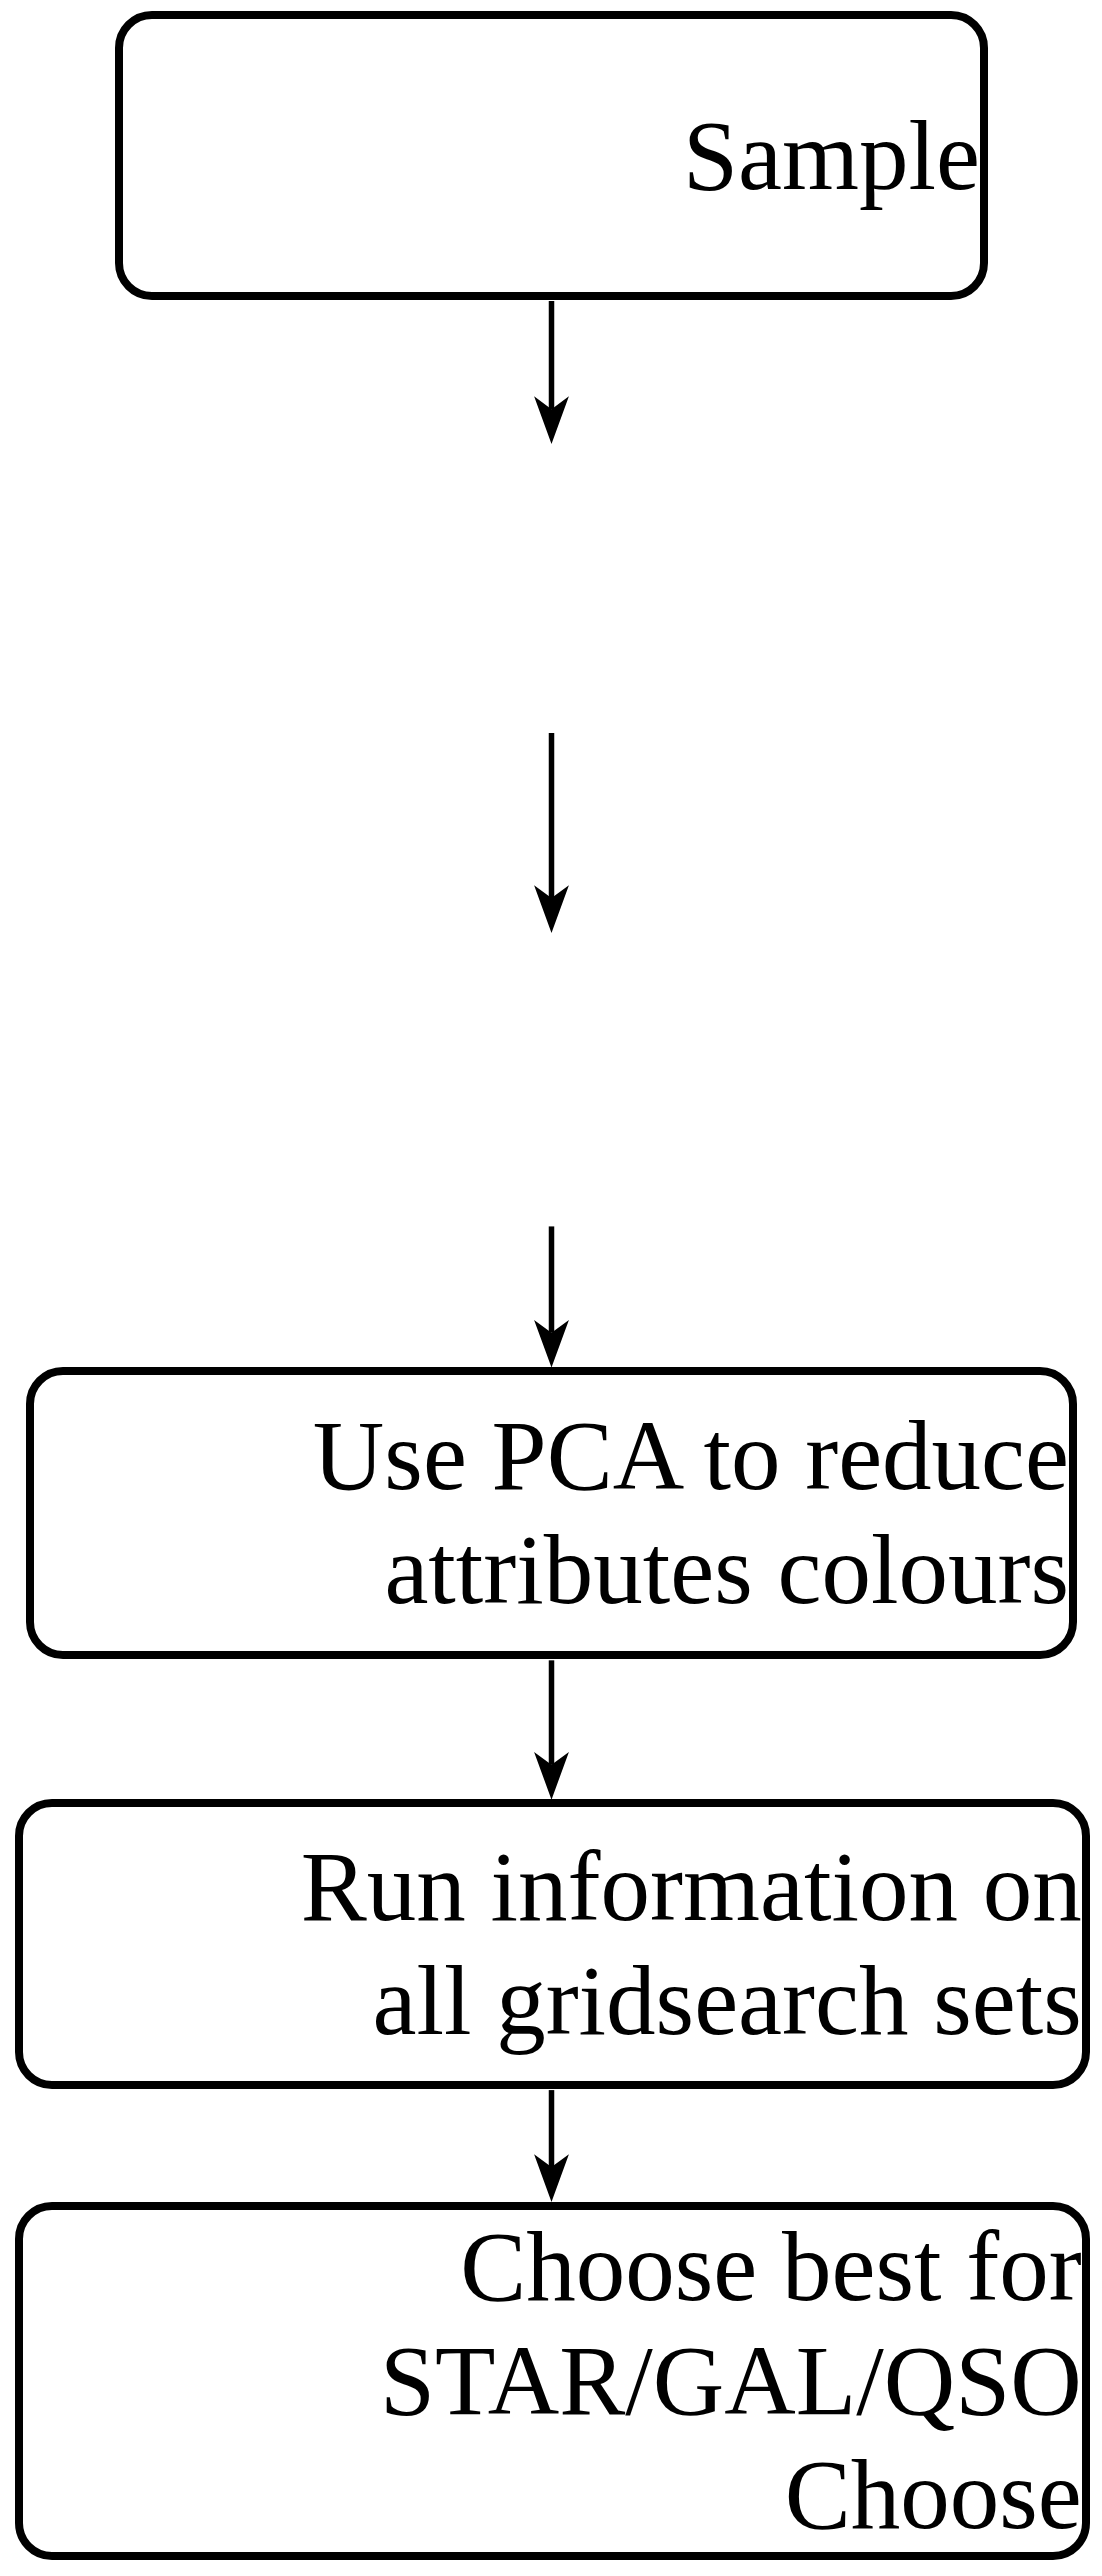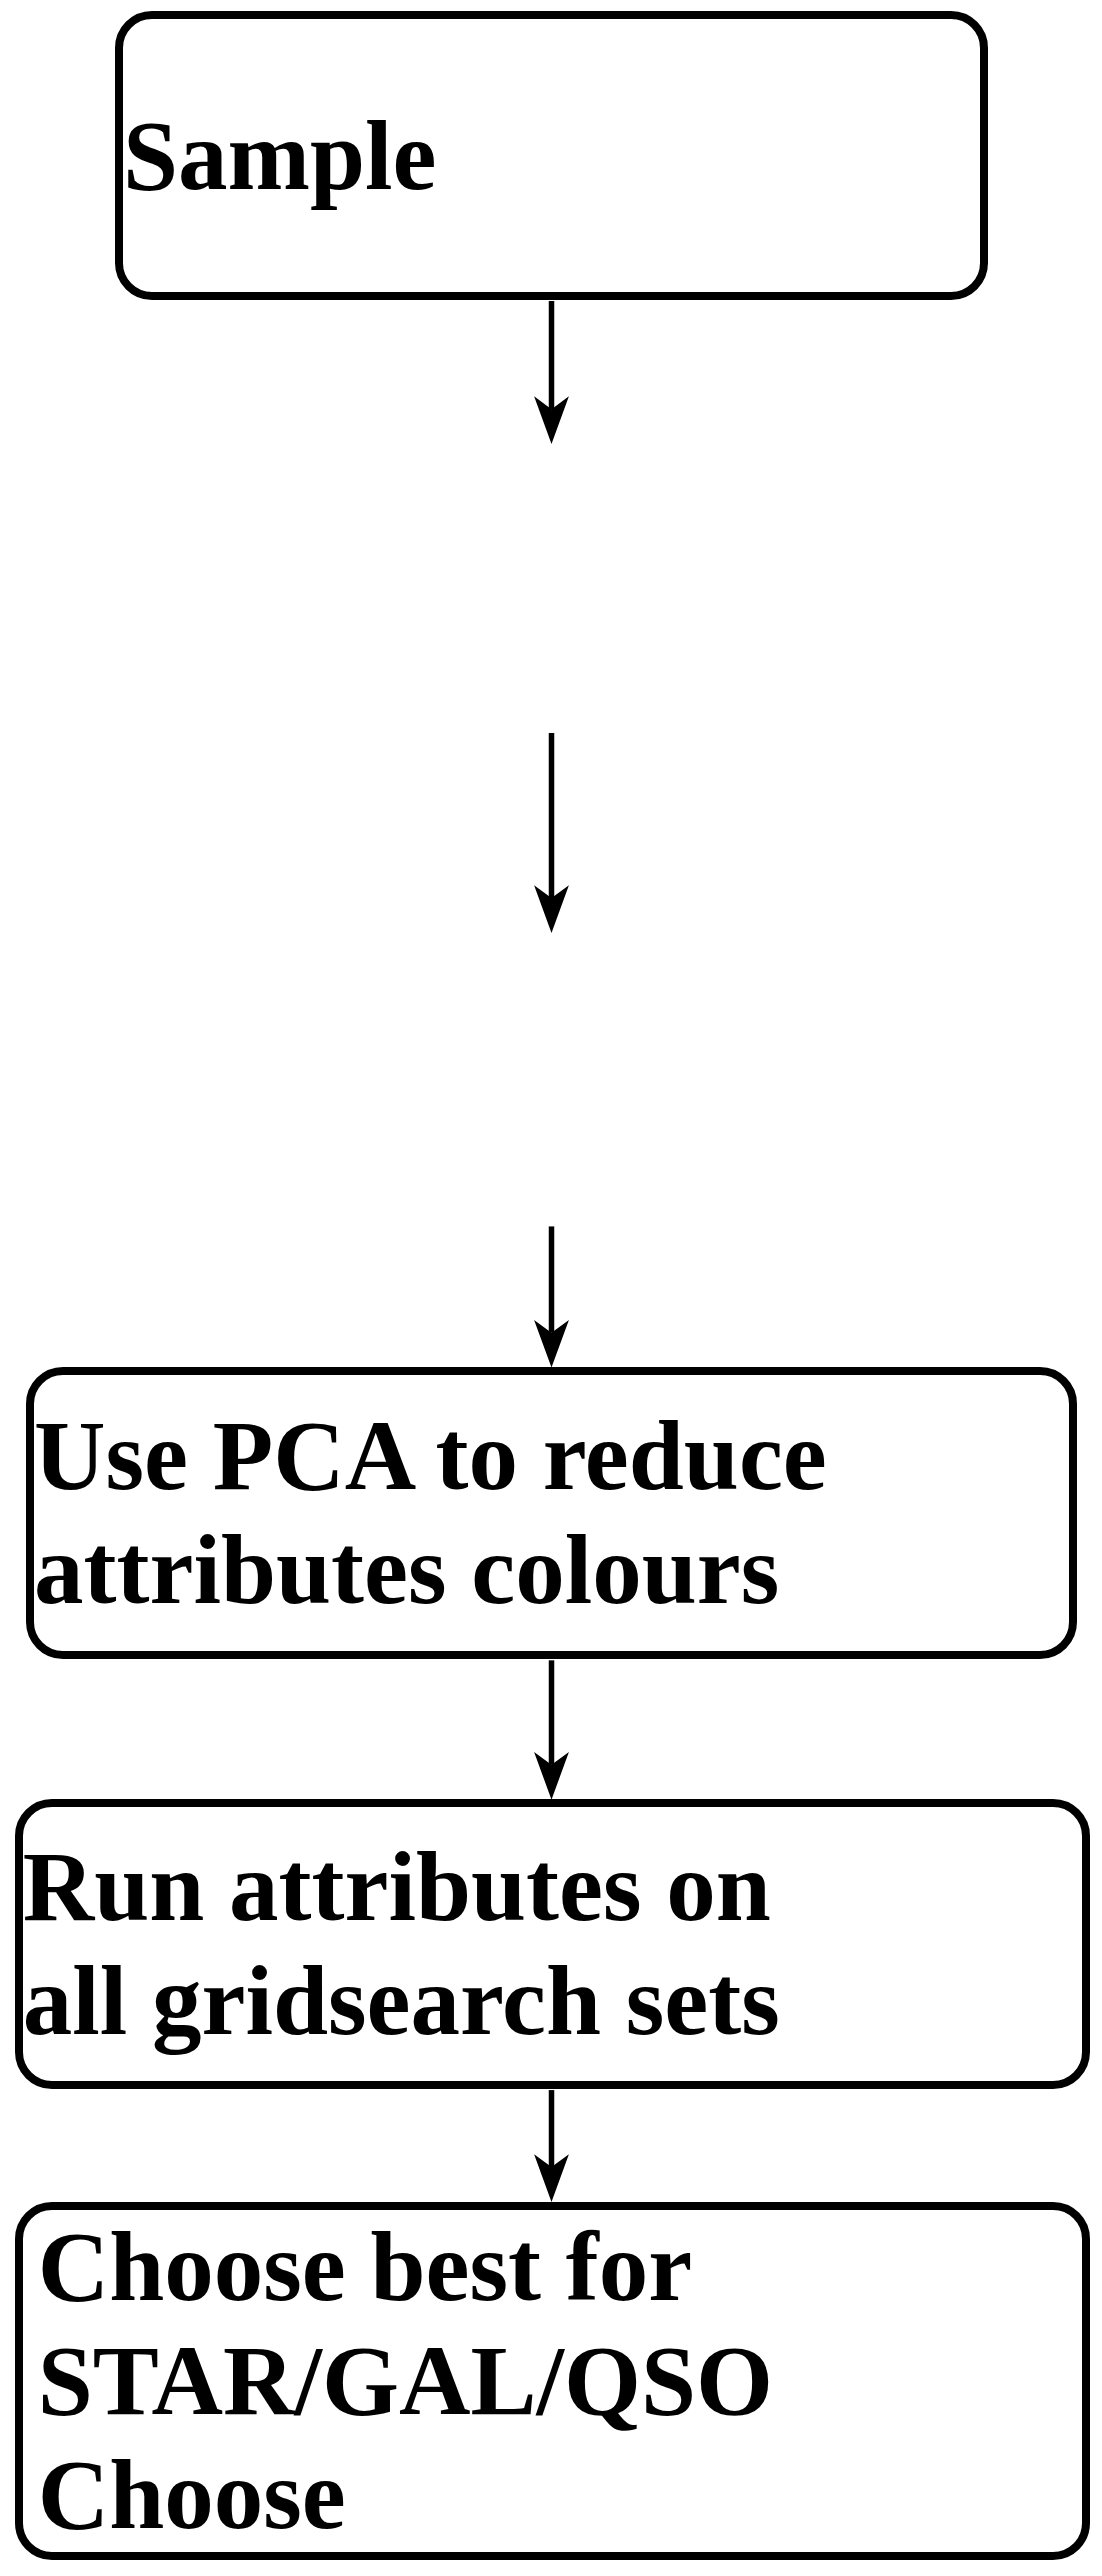--- a/index.html
+++ b/index.html
@@ -16,24 +16,24 @@
     overflow: hidden;
   }
   .node {
     position: absolute;
     box-sizing: border-box;
     background: #ffffff;
     border: 8.3px solid #000000;
     border-radius: 37px;
     display: flex;
     flex-direction: column;
-    align-items: flex-start;
+    align-items: flex-end;
     justify-content: center;
     text-align: center;
-    font-weight: 700;
+    font-weight: 400;
     font-size: 99px;
     line-height: 1.15;
     color: #000000;
   }
   .node span {
     display: block;
     white-space: nowrap;
   }
   #node-sample  { left: 115px; top: 11px;   width: 873px;  height: 289px; }
   #node-colours { left: 14.7px;  top: 444px;  width: 1075px; height: 289px; }
@@ -82,21 +82,21 @@
     <span>Use PCA to reduce</span>
     <span>attributes colours</span>
   </div>
 
   <svg class="arrow" id="arrow-4" width="55" height="140" viewBox="0 0 60 152">
     <line x1="30" y1="0" x2="30" y2="114" stroke="#000000" stroke-width="6"></line>
     <path d="M30 152 L11 100 L30 114 L49 100 Z" fill="#000000"></path>
   </svg>
 
   <div class="node" id="node-grid">
-    <span>Run attributes on</span>
+    <span>Run information on</span>
     <span>all gridsearch sets</span>
   </div>
 
   <svg class="arrow" id="arrow-5" width="55" height="112" viewBox="0 0 60 122">
     <line x1="30" y1="0" x2="30" y2="84" stroke="#000000" stroke-width="6"></line>
     <path d="M30 122 L11 70 L30 84 L49 70 Z" fill="#000000"></path>
   </svg>
 
   <div class="node" id="node-choose">
     <span>Choose best for</span>

